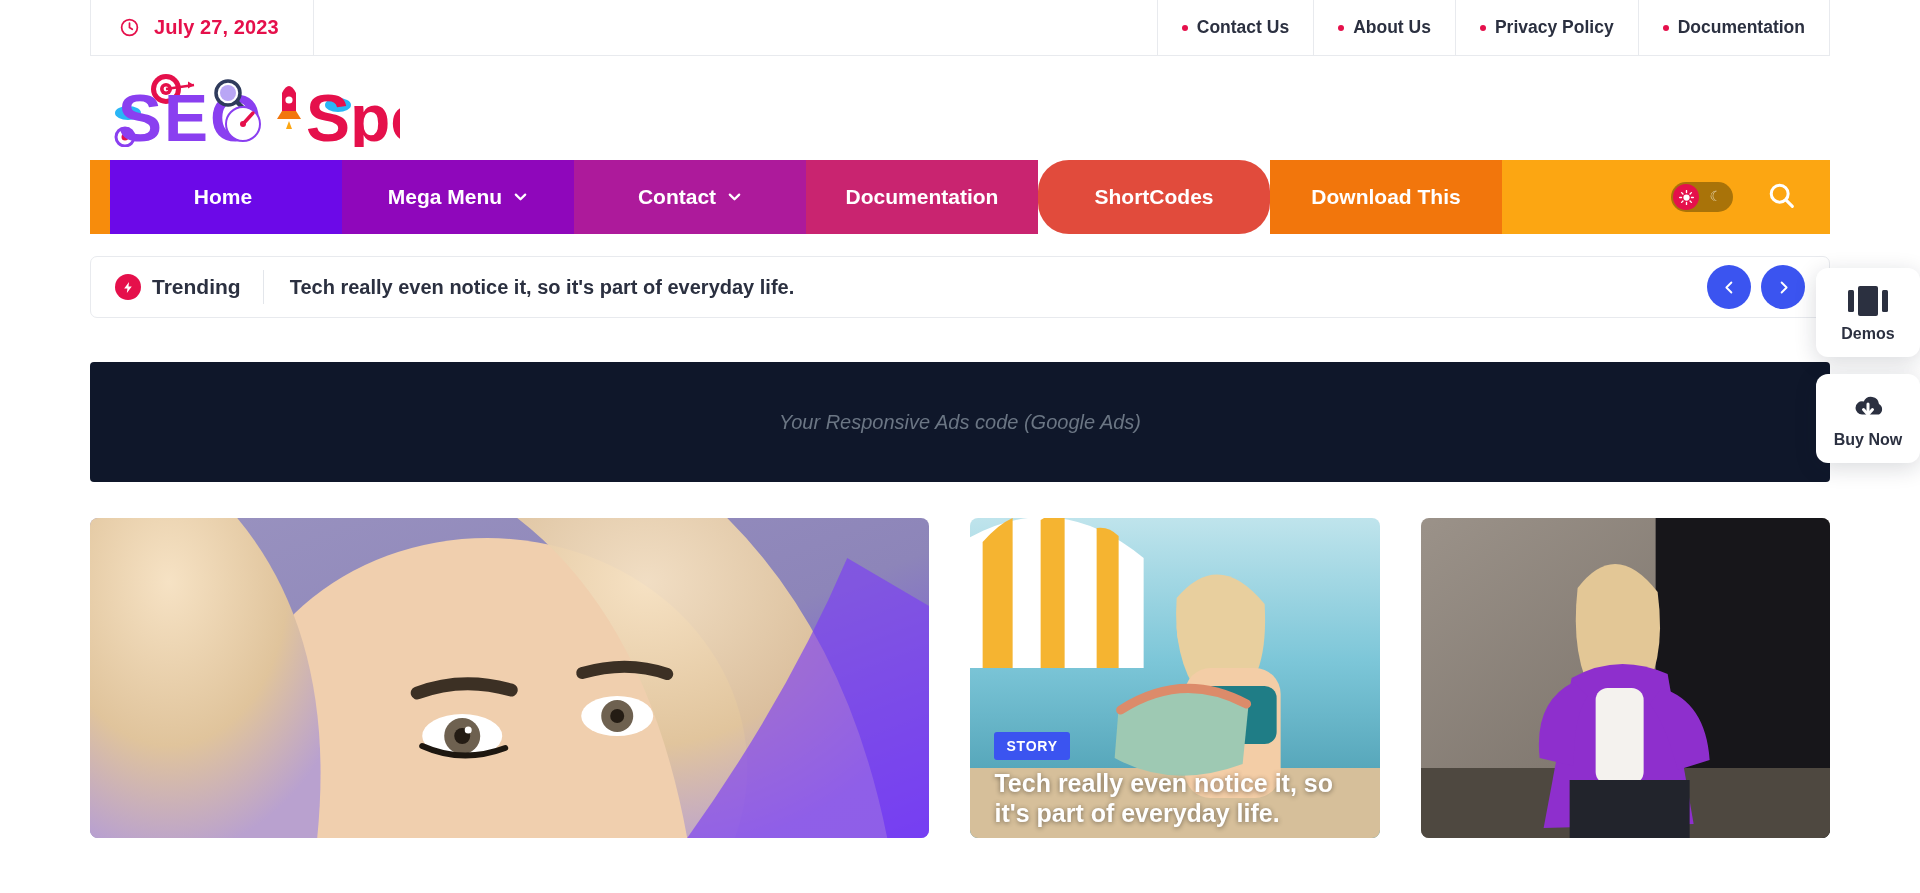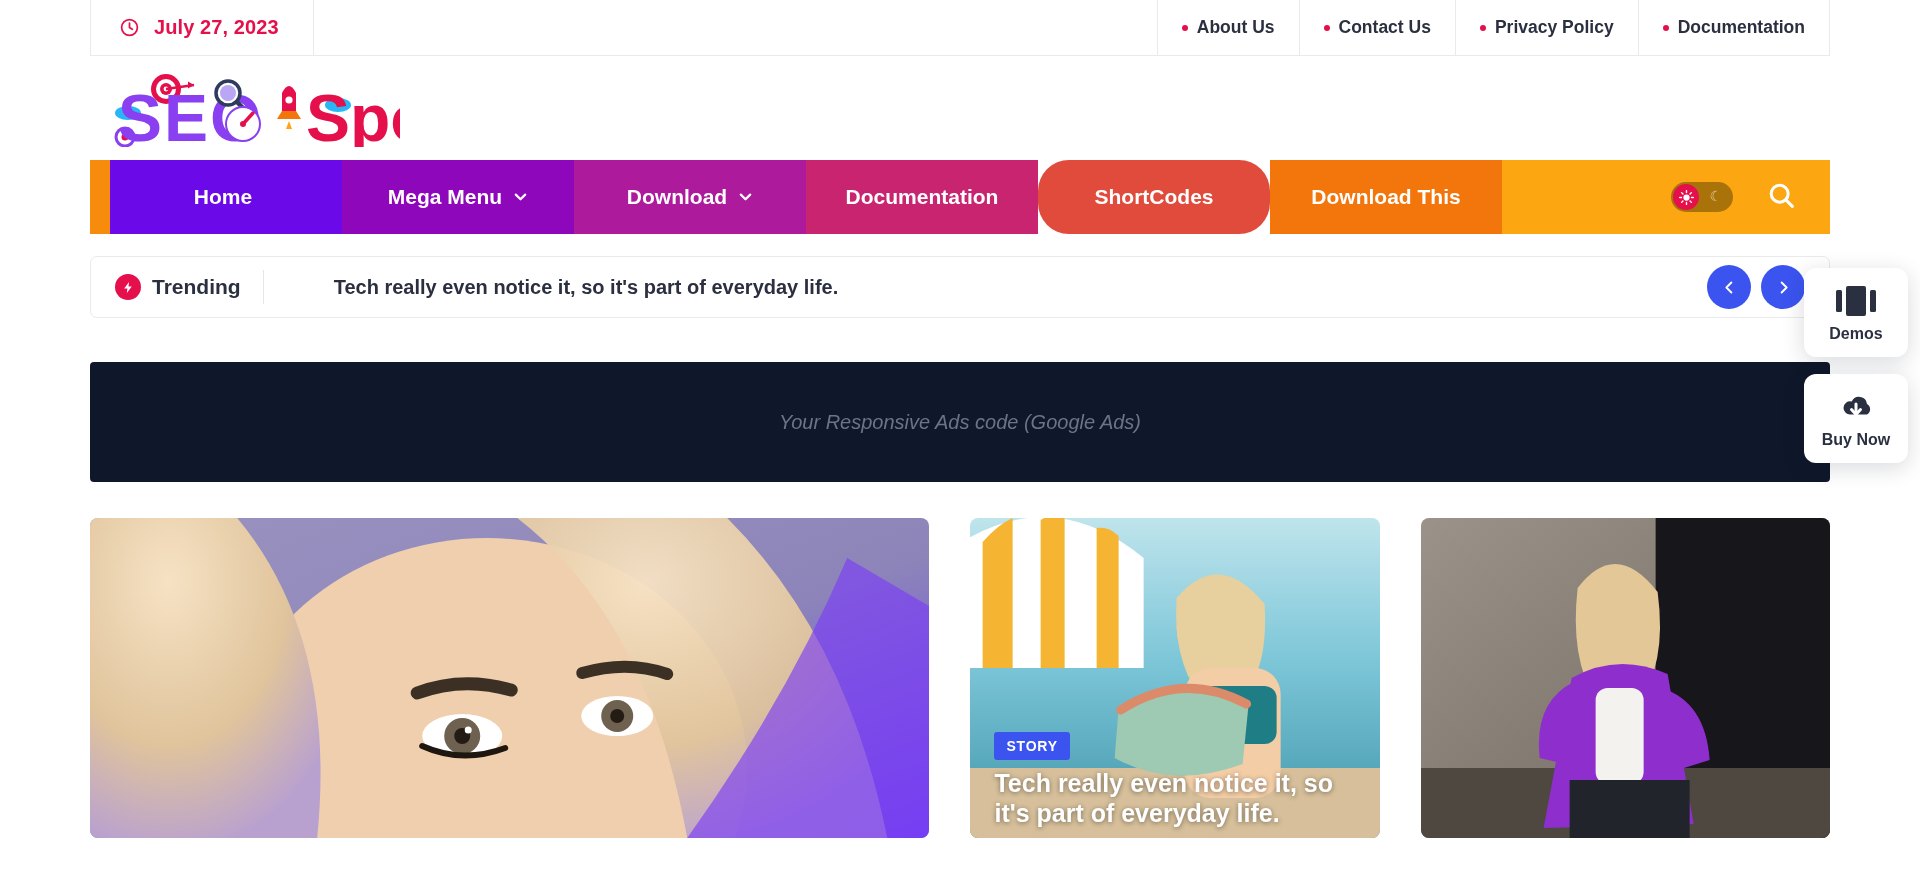--- a/index.html
+++ b/index.html
@@ -82,21 +82,20 @@
   .moon-glyph { position:absolute; right:11px; top:7px; font-size:14px; color:#e0cda2; line-height:1; }
   .search-icon { width:29px; height:29px; cursor:pointer; flex:none; }
 
   
   .trending {
     width:1740px; margin:22px auto 0;
     height:62px;
     background:#fff; border:1px solid #e8eaee; border-radius:7px;
     display:flex; align-items:center; padding:0 24px;
     position:relative;
-    gap:44px;
   }
   .trending-label { display:flex; align-items:center; gap:11px; padding-right:22px; border-right:1px solid #e3e6eb; height:34px; }
   .bolt-badge {
     width:26px; height:26px; border-radius:50%; background:#e5104b;
     display:flex; align-items:center; justify-content:center; flex:none;
   }
   .trending-label span { font-size:21px; font-weight:bold; color:#2b3040; }
   .trending-text { padding-left:26px; font-size:20px; font-weight:600; color:#2b3040; }
   .trending-arrows { margin-left:auto; display:flex; gap:10px; }
   .arrow-btn {
@@ -123,21 +122,21 @@
     background:#3b54f0; color:#fff; font-size:14px; font-weight:bold;
     letter-spacing:.8px; padding:6px 12px; border-radius:3px;
   }
   .card-title {
     position:absolute; left:24px; right:24px; bottom:10px;
     color:#fff; font-size:25px; font-weight:bold; line-height:1.2;
     text-shadow:0 1px 5px rgba(0,0,0,.45);
   }
 
   
-  .side-widgets { position:absolute; right:12px; top:268px; width:104px; }
+  .side-widgets { position:absolute; right:0; top:268px; width:104px; }
   .widget {
     width:104px; background:#fff; border-radius:12px;
     box-shadow:0 5px 22px rgba(20,25,45,.16);
     padding:18px 6px 14px; text-align:center;
     margin-bottom:17px; cursor:pointer;
   }
   .widget-label { font-size:16px; font-weight:bold; color:#2b3040; margin-top:9px; }
   .widget svg { display:block; margin:0 auto; }
 </style>
 </head>
@@ -152,25 +151,25 @@
           <circle cx="12" cy="12" r="9"></circle>
             <path d="M12 7v5l3.2 2" stroke-linecap="round"></path>
         </svg>
       </span>
       <span>July 27, 2023</span>
     </div>
     <div class="topbar-spacer"></div>
     <div class="topbar-links">
       <a class="topbar-link">
         <i class="dot"></i>
-        <span>About Us</span>
+        <span>Contact Us</span>
       </a>
       <a class="topbar-link">
         <i class="dot"></i>
-        <span>Contact Us</span>
+        <span>About Us</span>
       </a>
       <a class="topbar-link">
         <i class="dot"></i>
         <span>Privacy Policy</span>
       </a>
       <a class="topbar-link">
         <i class="dot"></i>
         <span>Documentation</span>
       </a>
     </div>
@@ -233,21 +232,21 @@
     <div class="nav-item i1">
       <span>Mega Menu</span>
       <span>
         <svg class="caret" viewBox="0 0 16 16" fill="none" stroke="#fff" stroke-width="2.4" stroke-linecap="round" stroke-linejoin="round">
             <path d="M3 6 l5 5 5-5"></path>
           </svg>
       </span>
     </div>
 
     <div class="nav-item i2">
-      <span>Download</span>
+      <span>Contact</span>
       <span>
         <svg class="caret" viewBox="0 0 16 16" fill="none" stroke="#fff" stroke-width="2.4" stroke-linecap="round" stroke-linejoin="round">
             <path d="M3 6 l5 5 5-5"></path>
           </svg>
       </span>
     </div>
 
     <div class="nav-item i3">
       <span>Documentation</span>
     </div>

